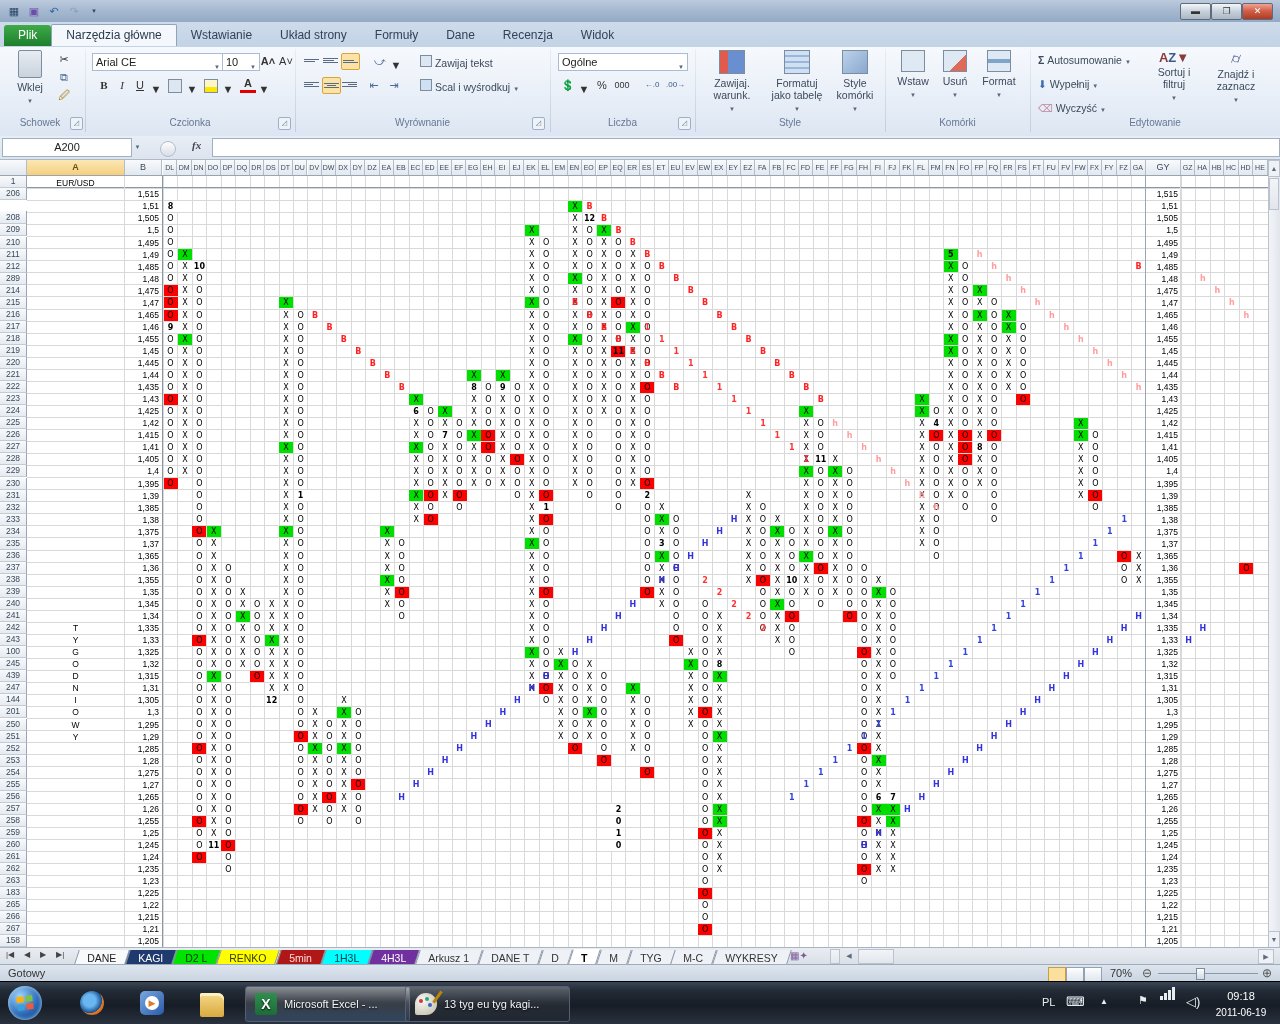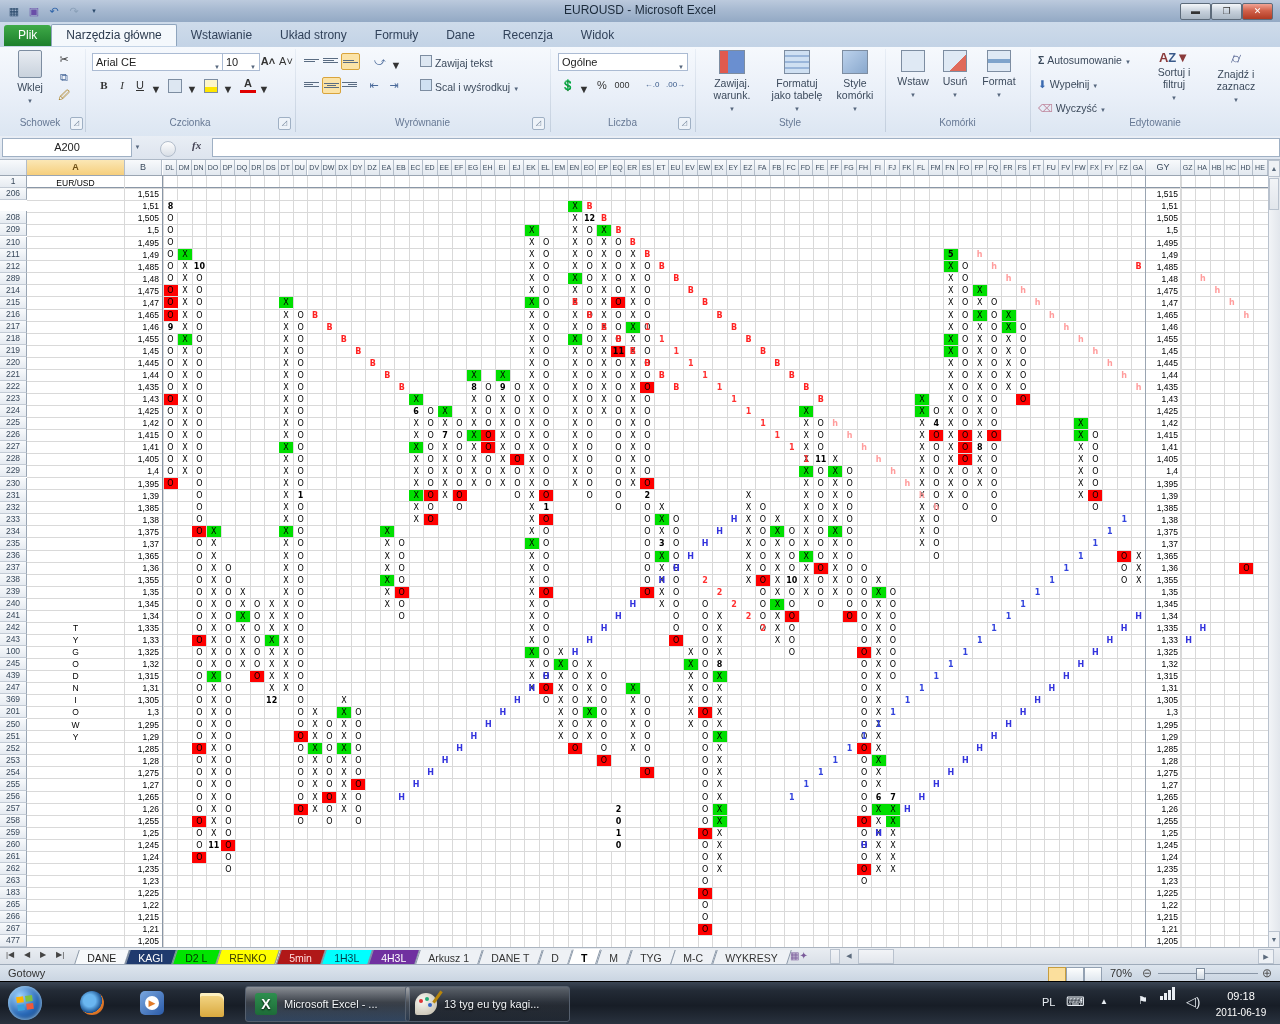--- a/index.html
+++ b/index.html
@@ -95,21 +95,20 @@
 </style>
 </head>
 <body>
 
 <div id="titlebar" class="abs">
   <span class="abs qat-ico" style="left:6px">▦</span>
   <span class="abs qat-ico" style="left:26px;color:#6a4ea8">▣</span>
   <span class="abs qat-ico" style="left:46px;color:#2f64a8">↶</span>
   <span class="abs qat-ico" style="left:66px;color:#8aa0b8">↷</span>
   <span class="abs qat-ico" style="left:86px;font-size:7px">▾</span>
-  <div id="title" class="abs">EUROUSD  -  Microsoft Excel</div>
   <div class="abs winbtn" style="left:1180px">▬</div>
   <div class="abs winbtn" style="left:1211px">❐</div>
   <div class="abs winbtn" id="btn-close" style="left:1242px">✕</div>
 </div>
 
 <div id="tabband" class="abs">
   <span id="rtabs"><span class="rtab abs file" style="position: relative;">Plik</span><span class="rtab abs active" style="position: relative;">Narzędzia główne</span><span class="rtab abs" style="position: relative;">Wstawianie</span><span class="rtab abs" style="position: relative;">Układ strony</span><span class="rtab abs" style="position: relative;">Formuły</span><span class="rtab abs" style="position: relative;">Dane</span><span class="rtab abs" style="position: relative;">Recenzja</span><span class="rtab abs" style="position: relative;">Widok</span></span>
   <span id="ribbon-min" class="abs" style="left:1152px">⌃</span>
   <span id="ribbon-help" class="abs" style="left:1196px">?</span>
 </div>
@@ -460,21 +459,21 @@
     <div class="cellGY abs" style="top: 647.2px;">1,325</div>
     <div class="rowhdr abs" style="top: 658.25px; height: 11.05px; line-height: 11.05px;">245</div>
     <div class="cellB abs" style="top: 659.25px;">1,32</div>
     <div class="cellGY abs" style="top: 659.25px;">1,32</div>
     <div class="rowhdr abs" style="top: 670.3px; height: 11.05px; line-height: 11.05px;">439</div>
     <div class="cellB abs" style="top: 671.3px;">1,315</div>
     <div class="cellGY abs" style="top: 671.3px;">1,315</div>
     <div class="rowhdr abs" style="top: 682.35px; height: 11.05px; line-height: 11.05px;">247</div>
     <div class="cellB abs" style="top: 683.35px;">1,31</div>
     <div class="cellGY abs" style="top: 683.35px;">1,31</div>
-    <div class="rowhdr abs" style="top: 694.4px; height: 11.05px; line-height: 11.05px;">369</div>
+    <div class="rowhdr abs" style="top: 694.4px; height: 11.05px; line-height: 11.05px;">144</div>
     <div class="cellB abs" style="top: 695.4px;">1,305</div>
     <div class="cellGY abs" style="top: 695.4px;">1,305</div>
     <div class="rowhdr abs" style="top: 706.45px; height: 11.05px; line-height: 11.05px;">201</div>
     <div class="cellB abs" style="top: 707.45px;">1,3</div>
     <div class="cellGY abs" style="top: 707.45px;">1,3</div>
     <div class="rowhdr abs" style="top: 718.5px; height: 11.05px; line-height: 11.05px;">250</div>
     <div class="cellB abs" style="top: 719.5px;">1,295</div>
     <div class="cellGY abs" style="top: 719.5px;">1,295</div>
     <div class="rowhdr abs" style="top: 730.55px; height: 11.05px; line-height: 11.05px;">251</div>
     <div class="cellB abs" style="top: 731.55px;">1,29</div>
@@ -520,21 +519,21 @@
     <div class="cellGY abs" style="top: 888.2px;">1,225</div>
     <div class="rowhdr abs" style="top: 899.25px; height: 11.05px; line-height: 11.05px;">265</div>
     <div class="cellB abs" style="top: 900.25px;">1,22</div>
     <div class="cellGY abs" style="top: 900.25px;">1,22</div>
     <div class="rowhdr abs" style="top: 911.3px; height: 11.05px; line-height: 11.05px;">266</div>
     <div class="cellB abs" style="top: 912.3px;">1,215</div>
     <div class="cellGY abs" style="top: 912.3px;">1,215</div>
     <div class="rowhdr abs" style="top: 923.35px; height: 11.05px; line-height: 11.05px;">267</div>
     <div class="cellB abs" style="top: 924.35px;">1,21</div>
     <div class="cellGY abs" style="top: 924.35px;">1,21</div>
-    <div class="rowhdr abs" style="top: 935.4px; height: 11.05px; line-height: 11.05px;">477</div>
+    <div class="rowhdr abs" style="top: 935.4px; height: 11.05px; line-height: 11.05px;">158</div>
     <div class="cellB abs" style="top: 936.4px;">1,205</div>
     <div class="cellGY abs" style="top: 936.4px;">1,205</div>
     <div class="cellA abs" style="top: 623.1px;">T</div>
     <div class="cellA abs" style="top: 635.15px;">Y</div>
     <div class="cellA abs" style="top: 647.2px;">G</div>
     <div class="cellA abs" style="top: 659.25px;">O</div>
     <div class="cellA abs" style="top: 671.3px;">D</div>
     <div class="cellA abs" style="top: 683.35px;">N</div>
     <div class="cellA abs" style="top: 695.4px;">I</div>
     <div class="cellA abs" style="top: 707.45px;">O</div>

